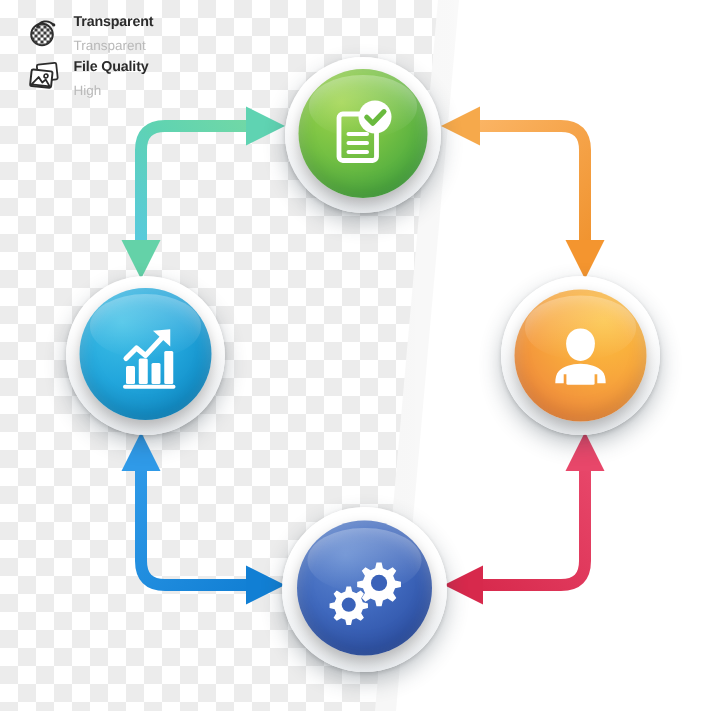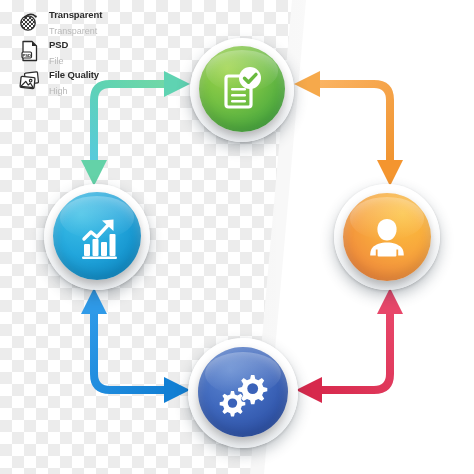--- a/index.html
+++ b/index.html
@@ -157,34 +157,20 @@
           <path d="M7.5,9.5 A6.5,6.5 0 0 1 18.5,7.5" fill="none" stroke="#2b2b2b" stroke-width="1.3"></path>
           <circle cx="18.8" cy="7.6" r="1.1" fill="#2b2b2b"></circle>
         </svg>
       </span>
       <span class="badge-txt">
         <span class="badge-title">Transparent</span><br>
         <span class="badge-sub">Transparent</span>
       </span>
     </div>
 
-    <div class="badge">
-      <span class="badge-ico">
-        <svg class="ico-svg" width="24" height="24" viewBox="0 0 24 24">
-          <path d="M6,2.5 L15,2.5 L19.5,7 L19.5,21.5 L6,21.5 Z" fill="#fff" stroke="#2b2b2b" stroke-width="1.3" stroke-linejoin="round"></path>
-          <path d="M15,2.5 L15,7 L19.5,7 Z" fill="#2b2b2b"></path>
-          <rect x="5" y="13" width="9.5" height="6" rx="1.2" fill="#fff" stroke="#2b2b2b" stroke-width="1.2"></rect>
-          <text x="9.7" y="17.6" font-family="Liberation Sans, sans-serif" font-size="4.2" font-weight="bold" fill="#2b2b2b" text-anchor="middle">PSD</text>
-        </svg>
-      </span>
-      <span class="badge-txt">
-        <span class="badge-title">PSD</span><br>
-        <span class="badge-sub">File</span>
-      </span>
-    </div>
 
     <div class="badge">
       <span class="badge-ico">
         <svg class="ico-svg" width="24" height="24" viewBox="0 0 24 24">
           <rect x="8" y="3.5" width="13" height="11" rx="1" fill="#fff" stroke="#2b2b2b" stroke-width="1.2" transform="rotate(-6 14.5 9)"></rect>
           <g transform="rotate(6 11 14)">
             <rect x="3.5" y="8" width="14" height="11" rx="1.2" fill="#fff" stroke="#2b2b2b" stroke-width="1.3"></rect>
             <circle cx="13.4" cy="11.4" r="1.3" fill="none" stroke="#2b2b2b" stroke-width="1.1"></circle>
             <path d="M4.4,18 L8.6,12.6 L11.4,16 L13.4,13.8 L16.6,18 Z" fill="none" stroke="#2b2b2b" stroke-width="1.2" stroke-linejoin="round"></path>
           </g>

